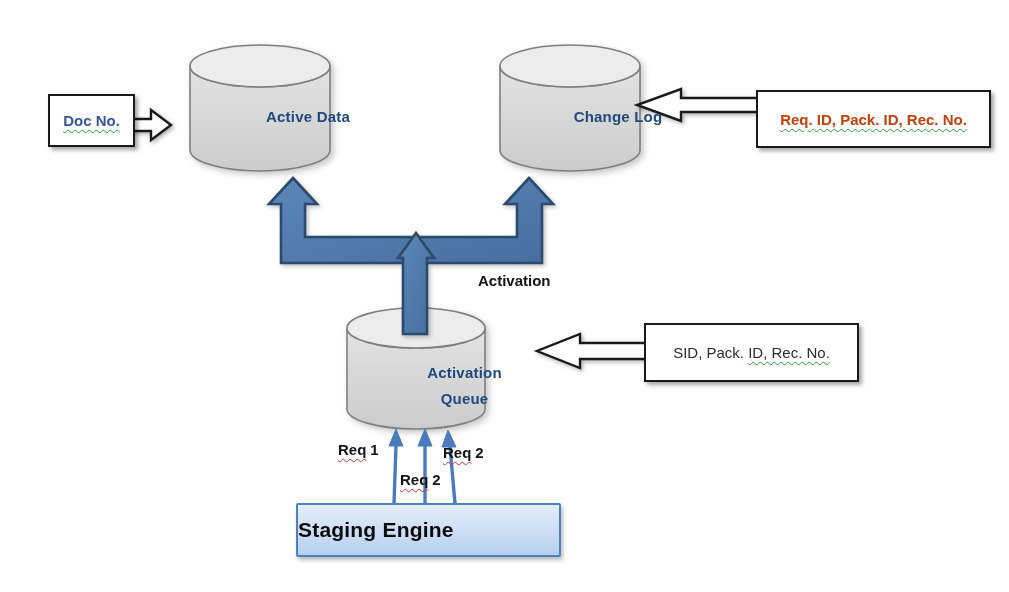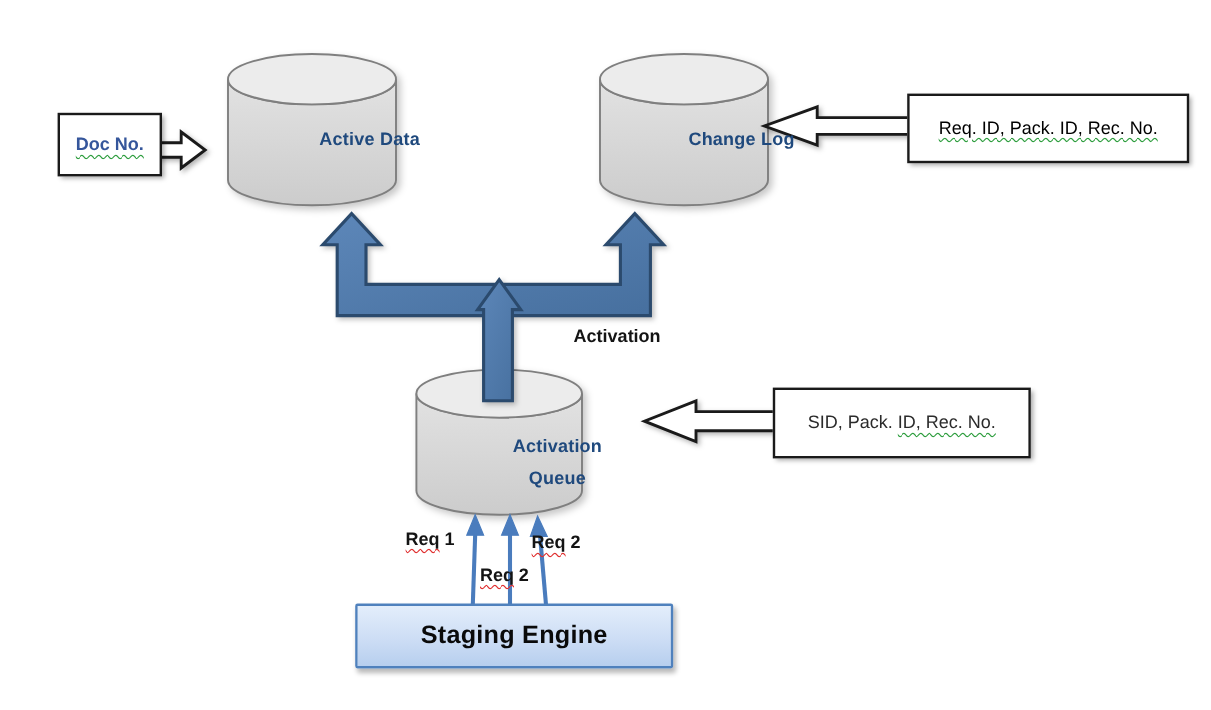--- a/index.html
+++ b/index.html
@@ -50,30 +50,30 @@
               text-decoration-color: #2f9e3f; text-decoration-thickness: 1px;
               text-underline-offset: 3px; }
 
   
   .callout-box { position: absolute; background: #ffffff; border: 2px solid #1a1a1a;
                  box-shadow: 2.5px 2.5px 4px rgba(0,0,0,0.35);
                  display: flex; align-items: center; justify-content: center;
                  font-size: 15px; white-space: pre; }
   #doc-no-box          { left: 48px;  top: 94px;  width: 83px;  height: 49px;
                          color: #35569b; font-weight: bold; justify-content: center; }
-  #changelog-callout-box { left: 756px; top: 78px; width: 231px; height: 54px;
-                         color: #000000; font-weight: 400; }
+  #changelog-callout-box { left: 756px; top: 90px; width: 231px; height: 54px;
+                         color: #c2410c; font-weight: 700; }
   #sid-callout-box     { left: 644px; top: 323px; width: 211px; height: 55px;
                          color: #2b2b2b; font-weight: 400; }
 
   
   #staging-box { position: absolute; left: 296px; top: 503px; width: 261px; height: 50px;
                  border: 2px solid #4f81bd; border-radius: 2px;
                  background: linear-gradient(#e3eefb, #cdddf5 55%, #b7cfee);
-                 display: flex; align-items: center; justify-content: center;
+                 display: flex; align-items: center; 
                  box-shadow: 2px 3px 4px rgba(0,0,0,0.28); }
   #staging-label { font-size: 21px; font-weight: bold; color: #0a0a0a; letter-spacing: .2px; }
 </style>
 </head>
 <body>
 
 <div id="stage">
 
   <svg id="shapes" width="1009" height="592" viewBox="0 0 1009 592">
     <defs>

